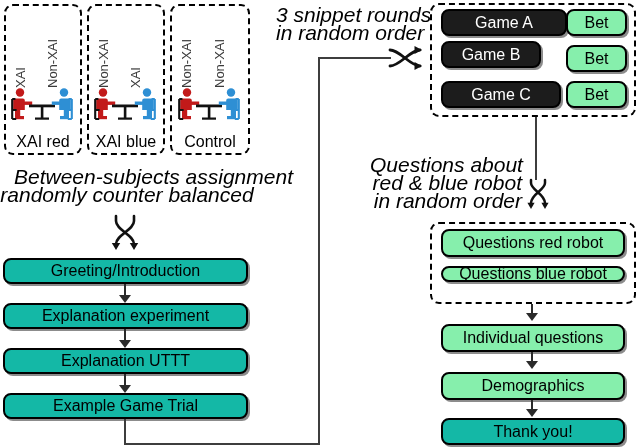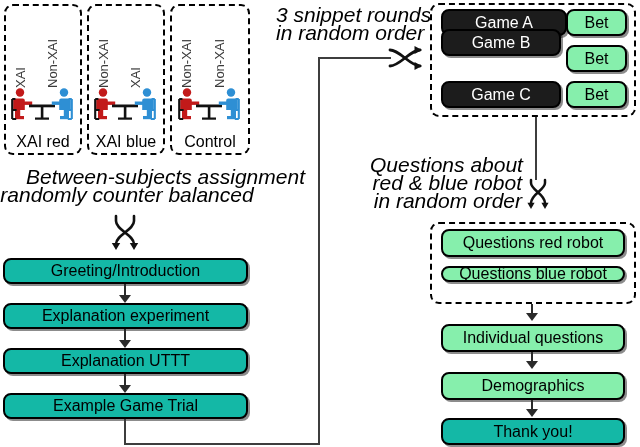--- a/index.html
+++ b/index.html
@@ -144,21 +144,21 @@
       <path d="M52.2 11.5 h7.6 a2 2 0 0 1 2 2 v9.5 h-11.6 v-9.5 a2 2 0 0 1 2 -2 z" fill="#2E8FD4"></path>
       <rect x="42.8" y="14.5" width="9" height="3.4" fill="#2E8FD4"></rect>
       <rect x="54.8" y="23" width="5.2" height="9" fill="#2E8FD4"></rect>
       <rect x="51" y="29" width="9" height="3.2" fill="#2E8FD4"></rect>
       <path d="M62.8 12 v20 M62.8 12 h-3.2 M62.8 32 h-4" stroke="#2E8FD4" stroke-width="2.1" fill="none"></path>
       <path d="M62.8 23 h-4.4" stroke="#2E8FD4" stroke-width="2" fill="none"></path>
     </svg>
   </div>
   <div class="cond-label" style="left:170px;width:80px;bottom:296px;">Control</div>
 
-  <div class="note center" style="left:16px;top:168px;width:254px;padding-left:10px;">Between-subjects assignment</div>
+  <div class="note center" style="left:4px;top:168px;width:254px;padding-left:10px;">Between-subjects assignment</div>
   <div class="note center" style="left:0px;top:186px;width:254px;">randomly counter balanced</div>
 
   <div class="shuf" style="left:107px;top:214px;">
     <svg width="36" height="38" viewBox="0 0 36 38" xmlns="http://www.w3.org/2000/svg">
       <path d="M9 2 v5 C9 16 27 21 27 30" stroke="#111" stroke-width="2.6" fill="none" stroke-linecap="round"></path>
       <path d="M27 2 v5 C27 16 9 21 9 30" stroke="#111" stroke-width="2.6" fill="none" stroke-linecap="round"></path>
       <path d="M9 36 l-4.2 -7 h8.4 z" fill="#111"></path>
       <path d="M27 36 l-4.2 -7 h8.4 z" fill="#111"></path>
     </svg>
   </div>
@@ -205,21 +205,21 @@
   <div class="abs dashgroup" style="left:430px;top:3px;width:206px;height:114px;">
   </div>
 
   <div class="fbox dark" style="left:441px;top:9px;width:126px;height:27px;">
     <span>Game A</span>
   </div>
   <div class="fbox gray" style="left:566px;top:9px;width:61px;height:27px;">
     <span>Bet</span>
   </div>
 
-  <div class="fbox dark" style="left:441px;top:29px;width:120px;height:27px;">
+  <div class="fbox dark" style="left:441px;top:41px;width:100px;height:27px;">
     <span>Game B</span>
   </div>
   <div class="fbox gray" style="left:566px;top:45px;width:61px;height:27px;">
     <span>Bet</span>
   </div>
 
   <div class="fbox dark" style="left:441px;top:81px;width:120px;height:27px;">
     <span>Game C</span>
   </div>
   <div class="fbox gray" style="left:566px;top:81px;width:61px;height:27px;">

